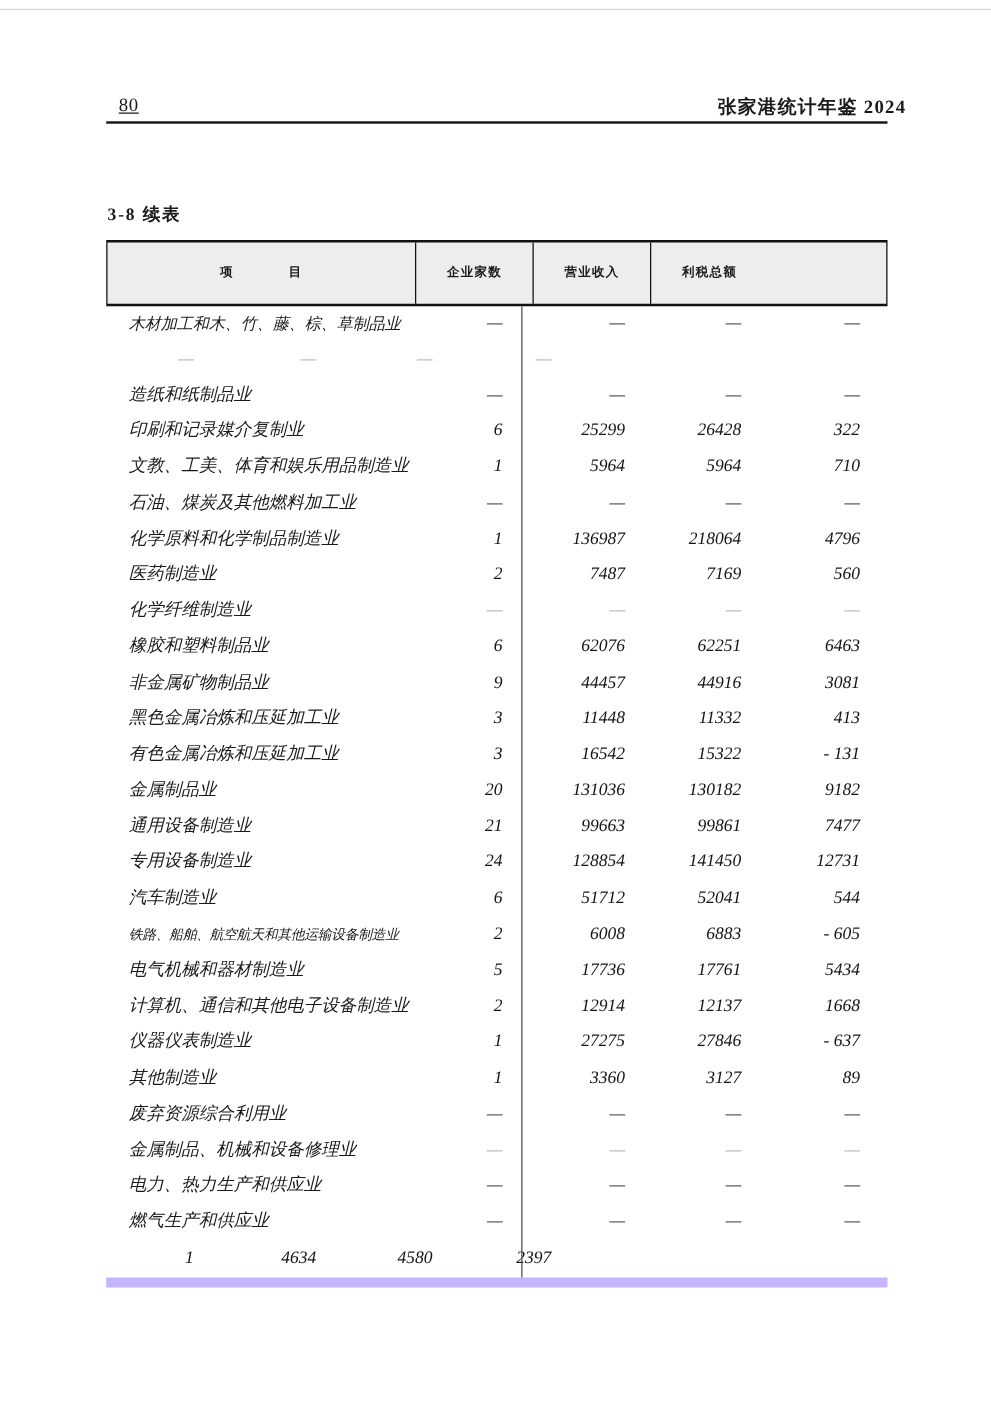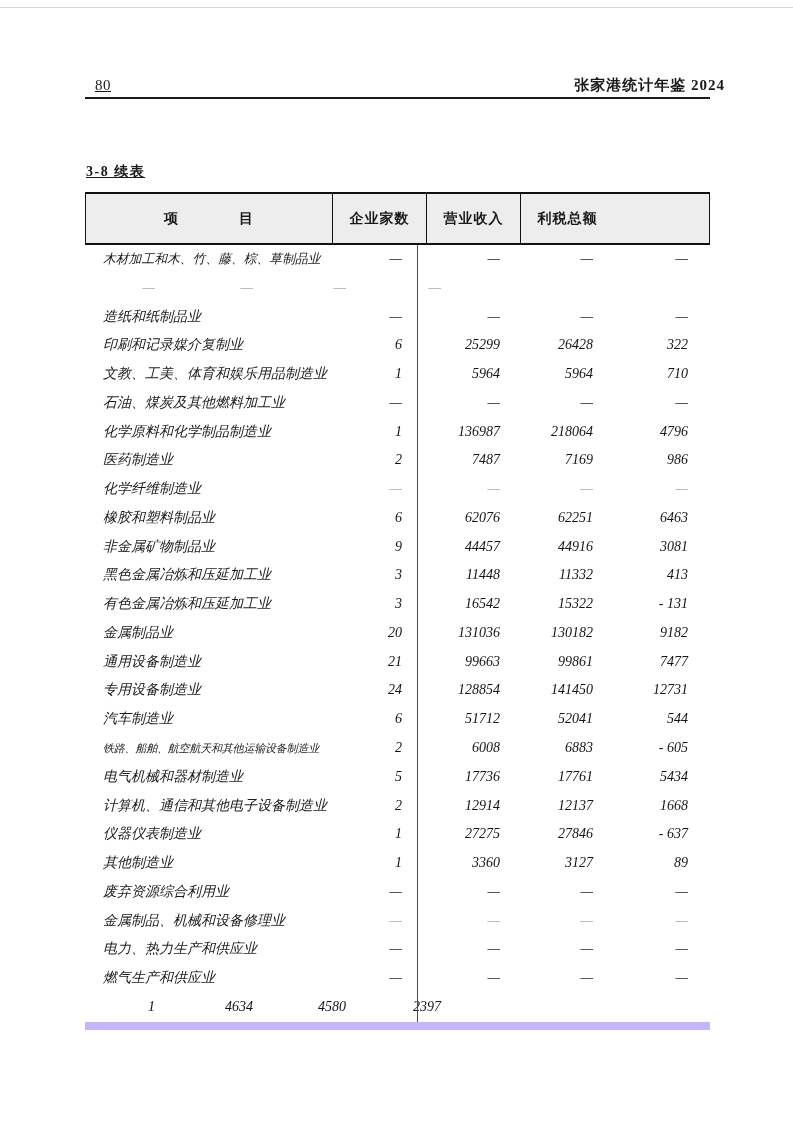--- a/index.html
+++ b/index.html
@@ -22,35 +22,35 @@
   .yearbook-title {
     position: absolute; right: 68px; top: 76px;
     font-size: 15px; font-weight: 600; letter-spacing: 1px;
   }
   .header-rule {
     position: absolute; left: 85px; top: 97px; width: 625px; height: 2px;
     background: #1b1b1b;
   }
   .table-caption {
     position: absolute; left: 86px; top: 163px;
-    font-size: 14px; font-weight: 600; letter-spacing: 1.5px; text-decoration: underline;
+    font-size: 14px; font-weight: 600; letter-spacing: 1.5px;
   }
   .industry-table {
     position: absolute; left: 85px; top: 192px; width: 625px;
   }
   .thead {
     display: flex;
     height: 53px; line-height: 49px;
     background: #ededed;
     border-top: 2px solid #111;
     border-bottom: 2px solid #111;
     border-left: 1.5px solid #111;
     border-right: 1.5px solid #111;
     box-sizing: border-box;
-    font-size: 14px; font-weight: 600;
+    font-size: 10px; font-weight: 600;
   }
   .thead .th {
     text-align: center; letter-spacing: 1px; box-sizing: border-box;
     overflow: hidden; white-space: nowrap;
   }
   .th.c0 { width: 246px; }
   .th.c1, .th.c2, .th.c3, .th.c4 { width: 94px; border-left: 1.5px solid #111; }
   .tbody {
     position: relative;
     border-bottom: 8px solid #c4b5fd;
@@ -142,21 +142,21 @@
     <div class="td num n0">1</div>
     <div class="td num n1">136987</div>
     <div class="td num n2">218064</div>
     <div class="td num n3">4796</div>
   </div>
       <div class="tr">
     <div class="td label">医药制造业</div>
     <div class="td num n0">2</div>
     <div class="td num n1">7487</div>
     <div class="td num n2">7169</div>
-    <div class="td num n3">986</div>
+    <div class="td num n3">560</div>
   </div>
       <div class="tr dim">
     <div class="td label">化学纤维制造业</div>
     <div class="td num n0">—</div>
     <div class="td num n1">—</div>
     <div class="td num n2">—</div>
     <div class="td num n3">—</div>
   </div>
       <div class="tr">
     <div class="td label">橡胶和塑料制品业</div>

